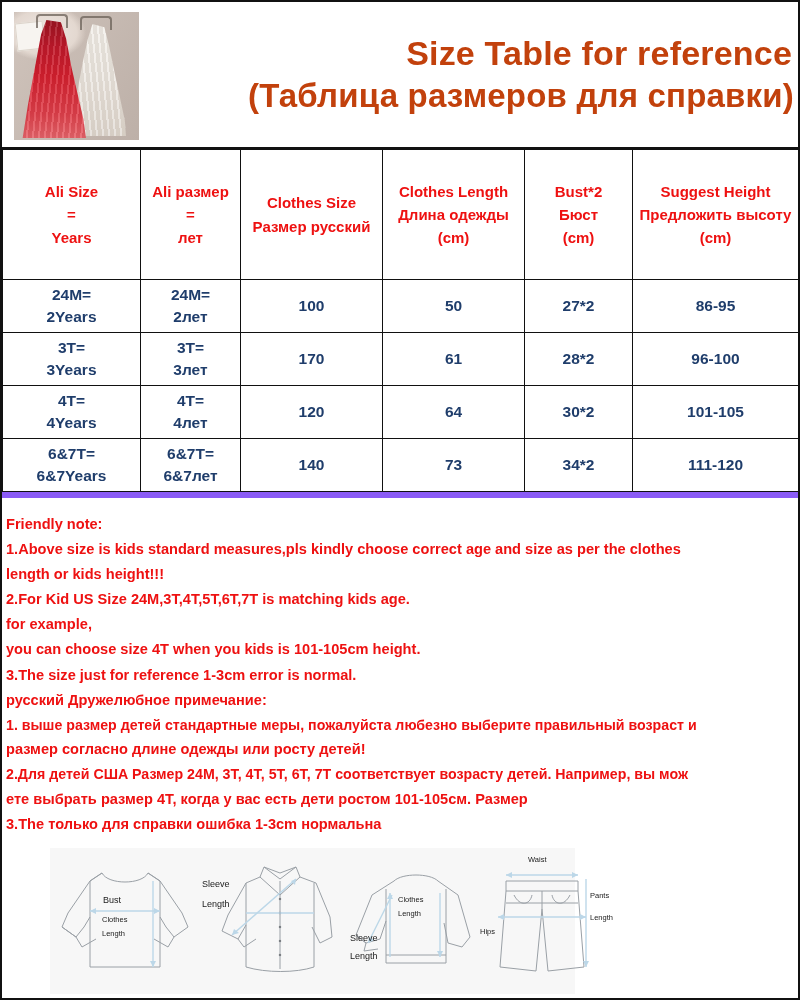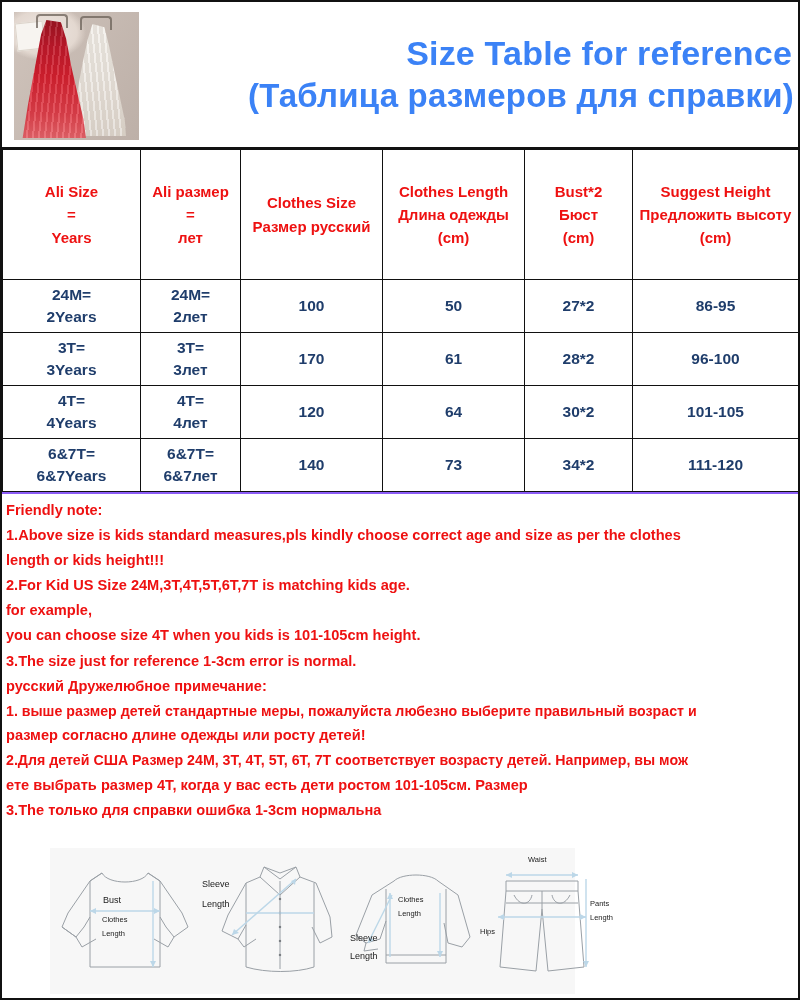--- a/index.html
+++ b/index.html
@@ -103,21 +103,21 @@
     top: 0;
     height: 145px;
     display: flex;
     flex-direction: column;
     justify-content: center;
     align-items: flex-end;
     padding-right: 6px;
     box-sizing: border-box;
   }
   .banner-title {
-    color: #3b82f6;
+    color: #c2410c;
     font-weight: bold;
     font-size: 34px;
     line-height: 1.12;
     letter-spacing: 0.2px;
     white-space: nowrap;
     text-align: right;
   }
   .banner-title.ru {
     font-size: 33px;
     margin-top: 6px;
@@ -154,22 +154,22 @@
   table.size-table tbody td .dline { display: block; white-space: nowrap; }
   col.c1 { width: 138px; }
   col.c2 { width: 100px; }
   col.c3 { width: 142px; }
   col.c4 { width: 142px; }
   col.c5 { width: 108px; }
   col.c6 { width: 166px; }
 
   
   .notes {
-    padding: 4px 4px 2px 4px;
-    border-top: 2px solid #8b5cf6;
+    padding: 14px 4px 2px 4px;
+    border-top: 6px solid #8b5cf6;
   }
   .note-line {
     color: #ee1111;
     font-weight: bold;
     font-size: 14.6px;
     line-height: 1.72;
     white-space: nowrap;
   }
   .note-line.ru-wide { font-size: 14.2px; }
 
@@ -453,20 +453,20 @@
           <g fill="#bcd7e8">
             <polygon points="26,24 32,21 32,27"></polygon>
             <polygon points="98,24 92,21 92,27"></polygon>
             <polygon points="18,66 24,63 24,69"></polygon>
             <polygon points="106,66 100,63 100,69"></polygon>
             <polygon points="106,116 103,110 109,110"></polygon>
           </g>
         </svg>
         <span class="lbl" style="left:48px; top:4px;">Waist</span>
         <span class="lbl" style="left:0px; top:60px;margin-top:16px;">Hips</span>
-        <span class="lbl" style="left:110px; top:48px;">Pants</span>
+        <span class="lbl" style="left:110px; top:40px;">Pants</span>
         <span class="lbl" style="left:110px; top:62px;">Length</span>
       </div>
 
     </div>
   </div>
 
 </div>
 
 </body></html>

